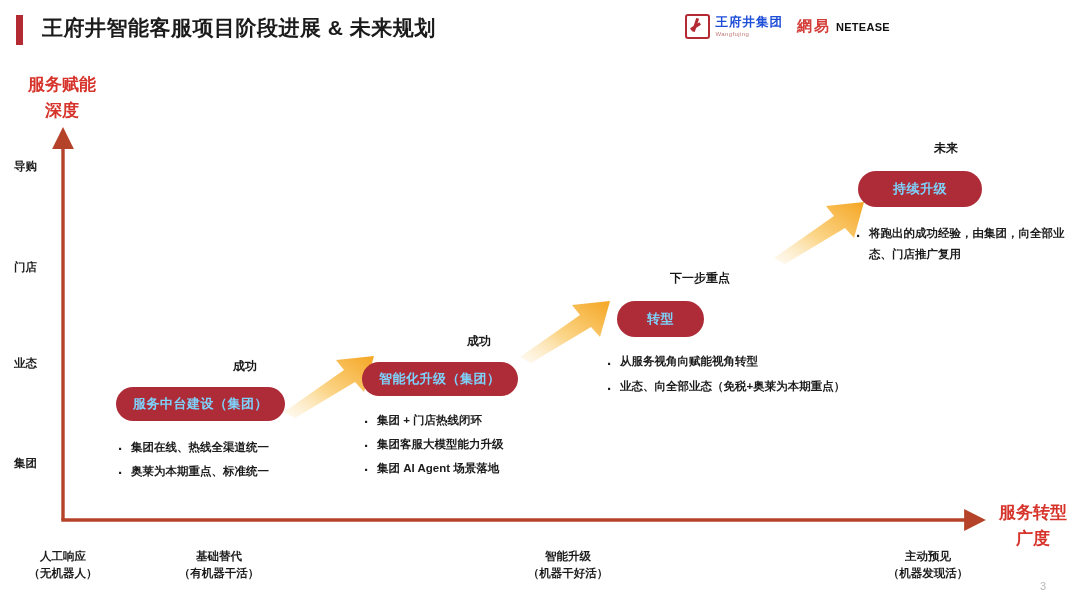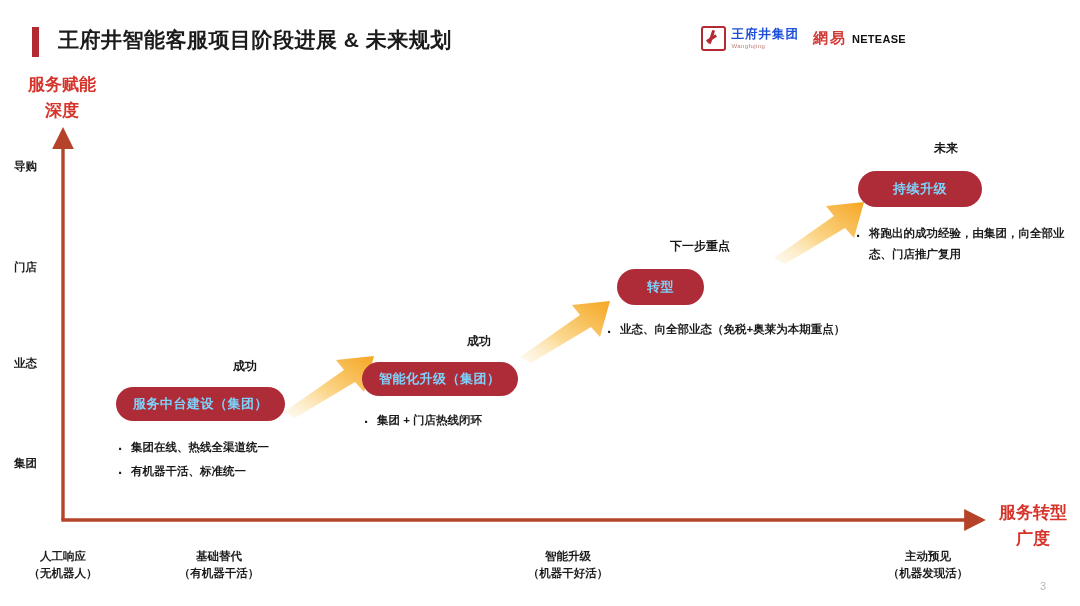--- a/index.html
+++ b/index.html
@@ -12,22 +12,22 @@
     height: 606px;
     position: relative;
     overflow: hidden;
     font-family: "Liberation Sans", "DejaVu Sans", sans-serif;
     color: #1a1a1a;
   }
 
   
   #header {
     position: absolute;
-    left: 16px; top: 0;
-    width: 896px; height: 62px; margin-top: 12px;
+    left: 0; top: 0;
+    width: 896px; height: 62px;
   }
   #title-accent {
     position: absolute;
     left: 16px; top: 15px;
     width: 7px; height: 30px;
     background: #B42A33;
   }
   #page-title {
     position: absolute;
     left: 42px; top: 14px;
@@ -196,21 +196,21 @@
   #stage-1 .bullets { margin-top: 16px; }
 
   
   #stage-2 { left: 362px; top: 333px; width: 240px; }
   #stage-2 .stage-heading { width: 170px; margin-left: 32px; }
   #stage-2 .pill { padding: 8px 17px; margin-top: 12px; }
   #stage-2 .bullets { margin-top: 14px; }
 
   
   #stage-3 { left: 605px; top: 238px; width: 250px; }
-  #stage-3 .stage-heading { width: 180px; margin-left: 5px; }
+  #stage-3 .stage-heading { width: 180px; margin-left: 5px; margin-top: 32px; }
   #stage-3 .pill { padding: 9px 30px; margin-top: 14px; margin-left: 12px; }
   #stage-3 .bullets { margin-top: 14px; }
   #stage-3 .bullets li { line-height: 1.85; }
 
   
   #stage-4 { left: 846px; top: 140px; width: 220px; }
   #stage-4 .stage-heading { width: 160px; margin-left: 20px; }
   #stage-4 .pill { padding: 9px 35px; margin-top: 14px; margin-left: 12px; }
   #stage-4 .bullets { margin-top: 16px; margin-left: 8px; }
   #stage-4 .bullets li { line-height: 1.85; }
@@ -305,36 +305,39 @@
 
 <svg class="arrow" style="left:772px; top:198px; width:100px; height:66px" viewBox="0 0 100 66">
   <path d="M2,60 L62,18 L54,8 L92,4 L82,40 L73,30 L13,66 Z" fill="url(#agrad)"></path>
 </svg>
 
 <div class="stage" id="stage-1">
   <div class="stage-heading">成功</div>
   <div class="pill">服务中台建设（集团）</div>
   <ul class="bullets">
     <li>集团在线、热线全渠道统一</li>
-    <li>有机器干活、标准统一</li>
+    <li>奥莱为本期重点、标准统一</li>
   </ul>
 </div>
 
 <div class="stage" id="stage-2">
   <div class="stage-heading">成功</div>
   <div class="pill">智能化升级（集团）</div>
   <ul class="bullets">
     <li>集团 + 门店热线闭环</li>
+    <li>集团客服大模型能力升级</li>
+    <li>集团 AI Agent 场景落地</li>
   </ul>
 </div>
 
 <div class="stage" id="stage-3">
   <div class="stage-heading">下一步重点</div>
   <div class="pill">转型</div>
   <ul class="bullets">
+    <li>从服务视角向赋能视角转型</li>
     <li>业态、向全部业态（免税+奥莱为本期重点）</li>
   </ul>
 </div>
 
 <div class="stage" id="stage-4">
   <div class="stage-heading">未来</div>
   <div class="pill">持续升级</div>
   <ul class="bullets">
     <li>将跑出的成功经验，由集团，向全部业态、门店推广复用</li>
   </ul>

